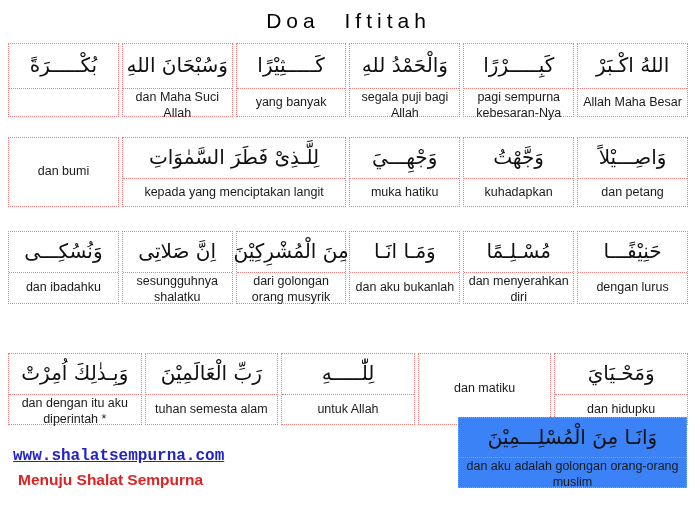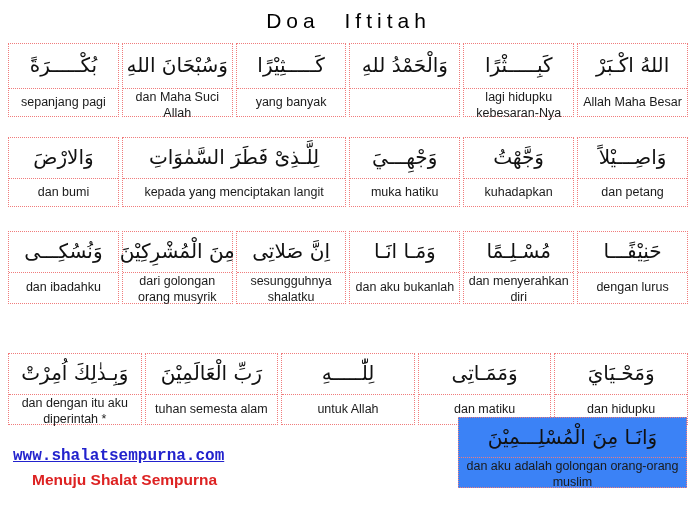--- a/index.html
+++ b/index.html
@@ -46,59 +46,58 @@
     box-sizing:border-box;background:#3b82f6;
   }
   .bottom-cell .arabic{flex:0 0 33px;}
   .footer-link{
     position:absolute;left:13px;top:447px;
     font-size:16px;font-weight:bold;color:var(--link-color);
     text-decoration:underline;cursor:pointer;font-family:Liberation Mono, monospace;
   }
   .footer-tagline{
     position:absolute;left:18px;top:471px;
-    font-size:15.5px;font-weight:bold;color:var(--tagline-color);margin-left:14px;
+    font-size:15.5px;font-weight:bold;color:var(--tagline-color);
   }
 </style>
 </head>
 <body>
 
 <div class="sheet">
 
   <div class="title">Doa Iftitah</div>
 
   <div class="row row1">
     <div class="cell">
       <div class="arabic">بُكْـــــرَةً</div>
-      <div class="trans">sepanjang pagi</div>
     </div>
     <div class="cell">
       <div class="arabic">وَسُبْحَانَ اللهِ</div>
       <div class="trans">dan Maha Suci Allah</div>
     </div>
     <div class="cell">
       <div class="arabic">كَـــــثِيْرًا</div>
       <div class="trans">yang banyak</div>
     </div>
     <div class="cell">
       <div class="arabic">وَالْحَمْدُ للهِ</div>
+      <div class="trans">segala puji bagi Allah</div>
     </div>
     <div class="cell">
-      <div class="arabic">كَبِـــــثْرًا</div>
-      <div class="trans">lagi hidupku kebesaran-Nya</div>
+      <div class="arabic">كَبِـــــرْرًا</div>
+      <div class="trans">pagi sempurna kebesaran-Nya</div>
     </div>
     <div class="cell">
       <div class="arabic">اللهُ اكْـبَرْ</div>
       <div class="trans">Allah Maha Besar</div>
     </div>
   </div>
 
   <div class="row row2">
     <div class="cell">
-      <div class="arabic">وَالارْضَ</div>
       <div class="trans">dan bumi</div>
     </div>
     <div class="cell wide">
       <div class="arabic">لِلَّـذِىْ فَطَرَ السَّمٰوَاتِ</div>
       <div class="trans">kepada yang menciptakan langit</div>
     </div>
     <div class="cell">
       <div class="arabic">وَجْهِـــيَ</div>
       <div class="trans">muka hatiku</div>
     </div>
@@ -111,26 +110,26 @@
       <div class="trans">dan petang</div>
     </div>
   </div>
 
   <div class="row row3">
     <div class="cell">
       <div class="arabic">وَنُسُكِـــى</div>
       <div class="trans">dan ibadahku</div>
     </div>
     <div class="cell">
+      <div class="arabic">اِنَّ صَلاتِى</div>
+      <div class="trans">sesungguhnya shalatku</div>
+    </div>
+    <div class="cell">
       <div class="arabic">مِنَ الْمُشْرِكِيْنَ</div>
       <div class="trans">dari golongan orang musyrik</div>
-    </div>
-    <div class="cell">
-      <div class="arabic">اِنَّ صَلاتِى</div>
-      <div class="trans">sesungguhnya shalatku</div>
     </div>
     <div class="cell">
       <div class="arabic">وَمَـا انَـا</div>
       <div class="trans">dan aku bukanlah</div>
     </div>
     <div class="cell">
       <div class="arabic">مُسْـلِـمًا</div>
       <div class="trans">dan menyerahkan diri</div>
     </div>
     <div class="cell">
@@ -146,21 +145,20 @@
     </div>
     <div class="cell">
       <div class="arabic">رَبِّ الْعَالَمِيْنَ</div>
       <div class="trans">tuhan semesta alam</div>
     </div>
     <div class="cell">
       <div class="arabic">لِلّٰـــــهِ</div>
       <div class="trans">untuk Allah</div>
     </div>
     <div class="cell">
-      <div class="arabic">وَمَمَـاتِى</div>
       <div class="trans">dan matiku</div>
     </div>
     <div class="cell">
       <div class="arabic">وَمَحْـيَايَ</div>
       <div class="trans">dan hidupku</div>
     </div>
   </div>
 
   <div class="bottom-cell">
     <div class="arabic">وَانَـا مِنَ الْمُسْلِـــمِيْنَ</div>

